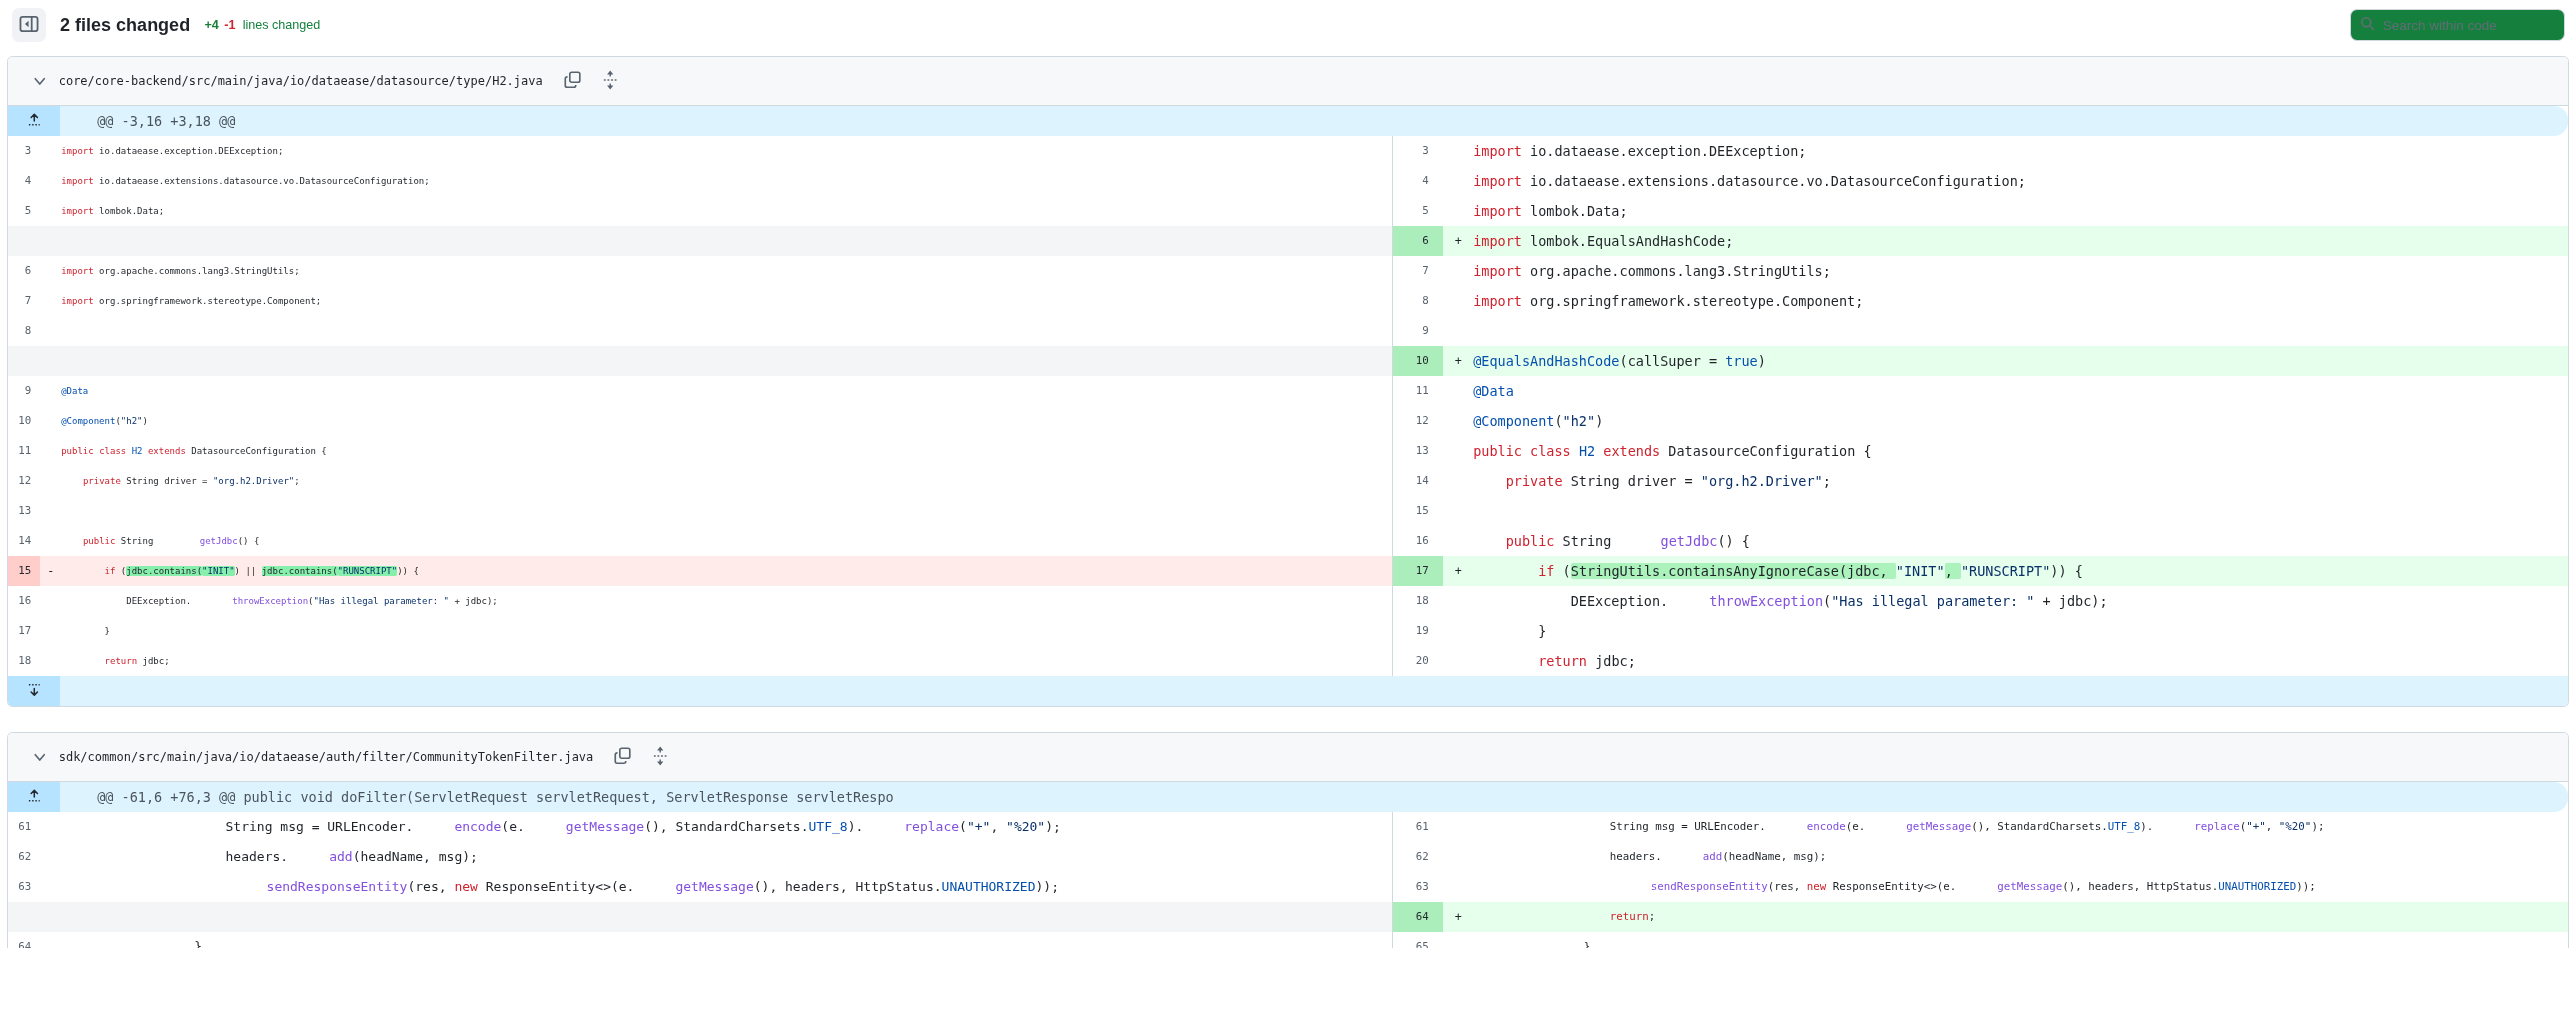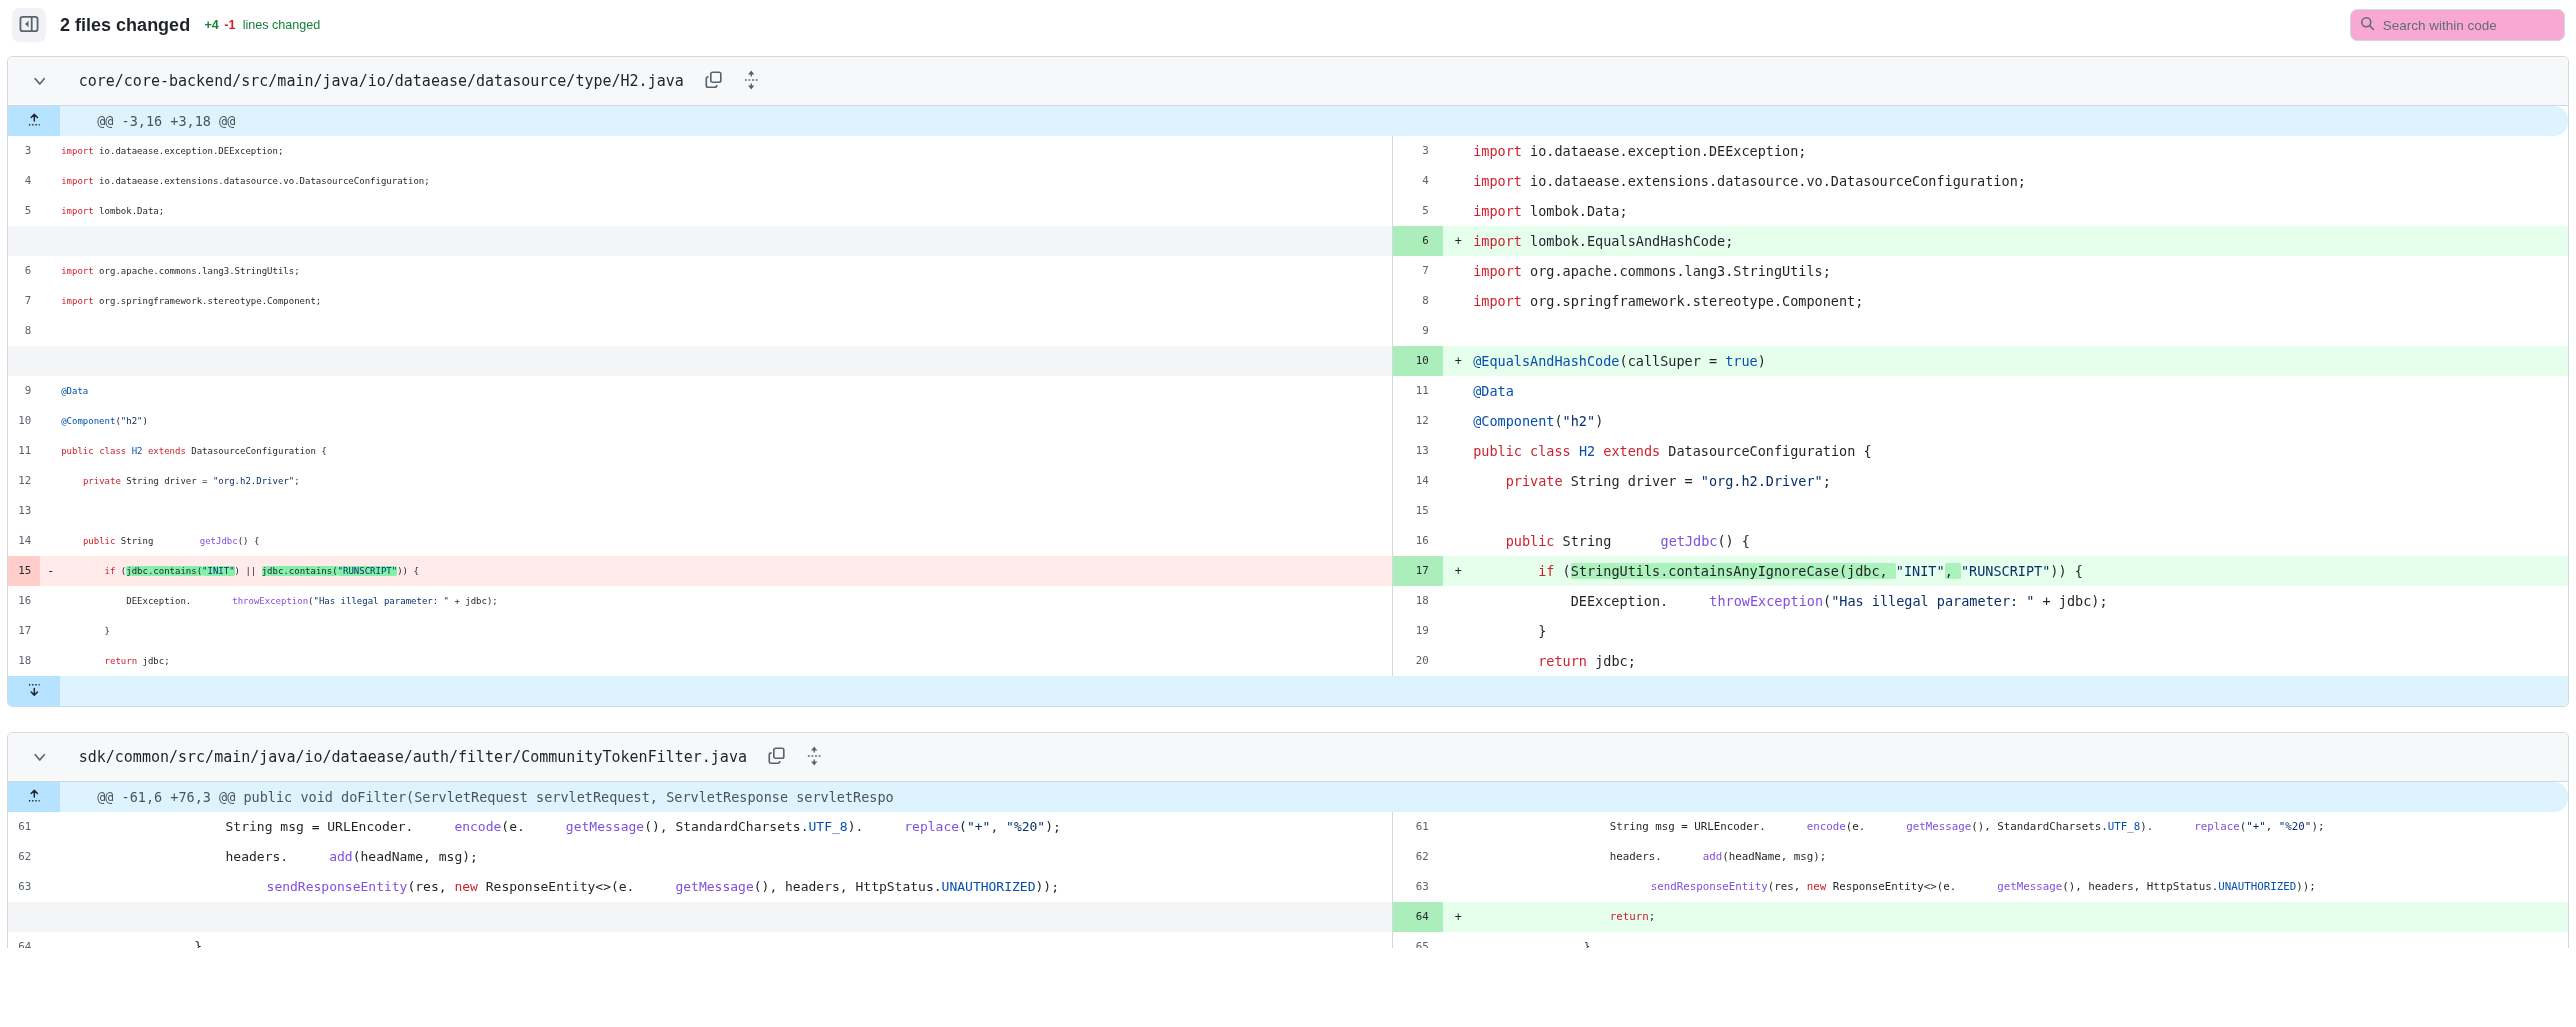--- a/index.html
+++ b/index.html
@@ -10,31 +10,31 @@
   
   .topbar { height:50px; display:flex; align-items:center; padding:0 10.8px 0 11.7px; }
   .toggle-btn { width:34px; height:34px; border-radius:7.2px; background:#f0f2f5;
                 display:flex; align-items:center; justify-content:center; cursor:pointer; flex:none; }
   .title { font-size:18px; font-weight:700; margin-left:14.4px; }
   .counts { display:flex; align-items:center; gap:5.4px; margin-left:14.4px; font-size:12.6px; }
   .adds { color:#1a7f37; font-weight:700; }
   .dels { color:#cf222e; font-weight:700; }
   .muted { color:#15803d; font-size:12.6px; margin-left:7.2px; }
   .search-box { margin-left:auto; width:215px; height:32px; border:0.9px solid #d1d9e0; border-radius:7.2px;
-                display:flex; align-items:center; padding:0 9px; gap:7.2px; background:#f9a8d4; }
+                display:flex; align-items:center; padding:0 9px; gap:7.2px; background:#15803d; }
   .search-box input { border:none; outline:none; flex:1; font-size:13.5px; color:#1f2328;
                       font-family:"Liberation Sans", sans-serif; background:transparent; }
   .search-box input::placeholder { color:#636c76; }
 
   
   .card { margin:6.3px 7.2px 25px 7.2px; border:0.9px solid #d1d9e0; border-radius:5.4px; overflow:hidden; background:#fff; }
   .file-head { height:49px; background:#f6f8fa; border-bottom:0.9px solid #d1d9e0;
                display:flex; align-items:center; padding:0 14.4px 0 25px; }
   .chev { display:flex; align-items:center; cursor:pointer; flex:none; }
-  .file-path { font-family:"DejaVu Sans Mono", monospace; font-size:15px; color:#1f2328; margin-left:32px; }
+  .file-path { font-family:"DejaVu Sans Mono", monospace; font-size:12px; color:#1f2328; margin-left:12px; }
   .icon-btn { display:flex; align-items:center; justify-content:center; cursor:pointer; margin-left:20px; flex:none; }
 
   
   .hunkrow { height:30px; background:#ddf4ff; display:flex; align-items:stretch;border-radius:14px; }
   .hgut { width:52px; flex:none; background:#b6e3ff; display:flex; align-items:center; justify-content:center; cursor:pointer; }
   .htext { font-family:"DejaVu Sans Mono", monospace; font-size:13.5px; line-height:30px; color:#4b545e;
            padding-left:37px; white-space:pre; overflow:hidden; }
   .xbar { height:30px; background:#ddf4ff; display:flex; }
 
   

